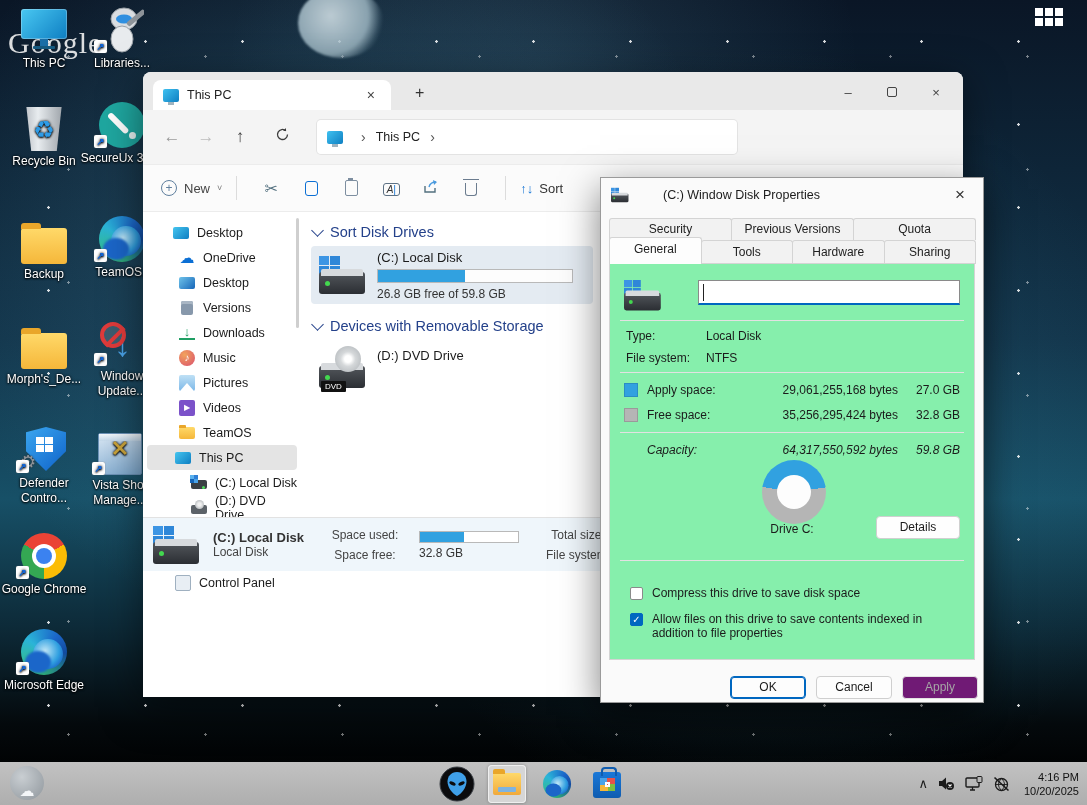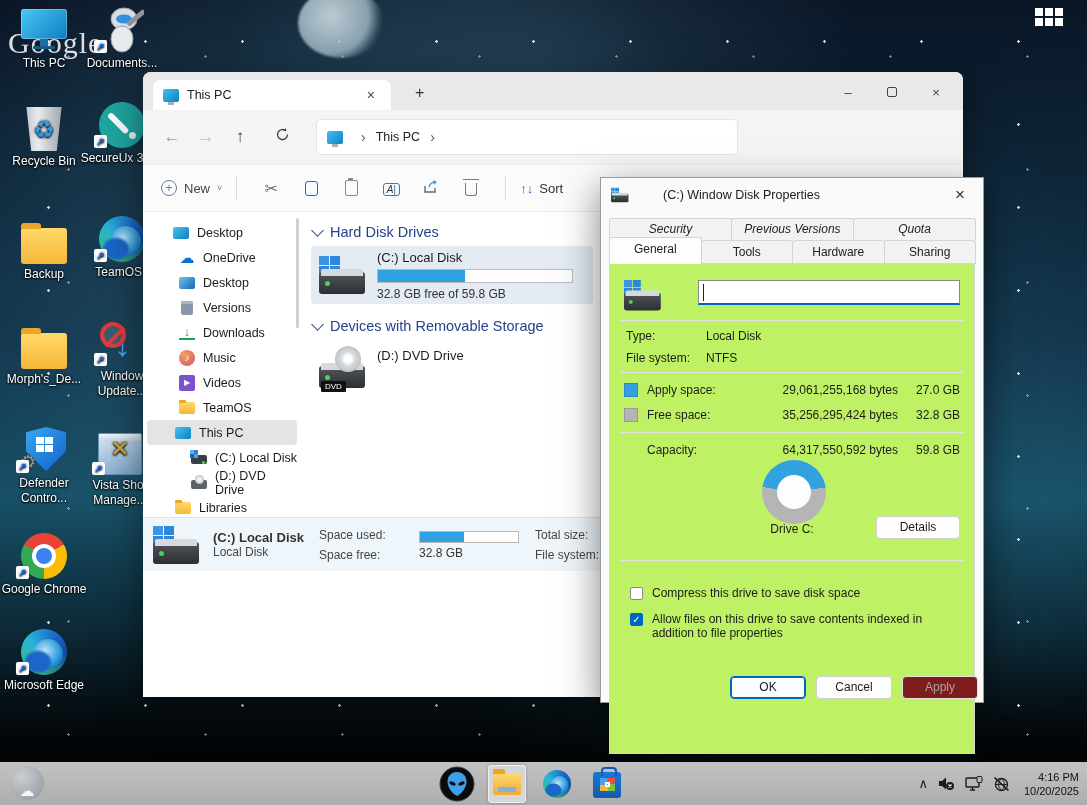--- a/index.html
+++ b/index.html
@@ -175,45 +175,45 @@
   .dbar{width:196px;height:14px;border:1px solid #b9b9b9;background:#fdfdfd;margin:4px 0;}
   .dbar i{display:block;height:100%;background:#31a1e0;}
   .dfree{font-size:12px;color:#333;}
 
   #detailspane{position:absolute;left:0;right:0;bottom:36px;height:54px;background:#eff6fb;border-top:1px solid #e2e2e2;
     display:flex;align-items:center;font-size:12px;color:#333;}
   #dp-icon{margin-left:10px;}
   #dp-name{margin-left:14px;width:100px;}
   #dp-name b{font-size:13px;font-weight:bold;display:block;}
   #dp-name span{color:#444;}
-  .dp-col{margin-left:6px;width:92px;text-align:left;color:#444;}
+  .dp-col{margin-left:6px;width:92px;text-align:center;color:#444;}
   .dp-col div{height:20px;line-height:20px;}
   .dp-val{width:110px;text-align:left;margin-left:8px;}
   .dp-val .bar{width:100px;height:12px;border:1px solid #b9b9b9;background:#fff;margin-top:4px;}
   .dp-val .bar i{display:block;height:100%;background:#31a1e0;}
   .dp-val div{height:20px;line-height:20px;}
 
   #statusbar{position:absolute;left:0;right:0;bottom:0;height:36px;background:#fff;border-top:1px solid #e6e6e6;
     display:flex;align-items:center;font-size:12px;color:#333;}
   #statusbar .s-item{padding:0 14px;border-right:1px solid #d9d9d9;height:18px;line-height:18px;}
 
   
   #propdlg{position:absolute;left:600px;top:177px;width:384px;height:526px;background:#fafafa;
     border:1px solid #9a9a9a;border-radius:0;box-shadow:0 12px 36px rgba(0,0,0,.5);z-index:20;font-size:12px;color:#1b1b1b;}
   #dlg-title{position:absolute;top:0;left:0;right:0;height:34px;display:flex;align-items:center;padding:0 10px;font-size:12.5px;}
   #dlg-title .hddmini{transform:scale(.38);transform-origin:left center;width:18px;}
   #dlg-close{margin-left:auto;font-size:17px;color:#333;padding:0 8px;}
   .tabrow{position:absolute;left:8px;right:8px;display:flex;}
-  #tabrow1{top:40px;height:22px;font-style:italic;}
+  #tabrow1{top:40px;height:22px;}
   #tabrow2{top:62px;height:24px;}
   .dtab{flex:1;border:1px solid #d4d4d4;border-bottom:none;background:#f2f2f2;text-align:center;
     line-height:21px;border-radius:3px 3px 0 0;margin-right:-1px;color:#222;}
   #tabrow2 .dtab{line-height:23px;}
   .dtab.active{background:#fdfdfd;position:relative;z-index:2;margin-top:-3px;line-height:27px;font-size:12px;}
-  #dlg-panel{position:absolute;left:8px;right:8px;top:85px;height:491px;background:#bef264;border:1px solid #d4d4d4;}
+  #dlg-panel{position:absolute;left:8px;right:8px;top:85px;height:397px;background:#86efac;border:1px solid #d4d4d4;}
   .hddbig{transform:scale(.8);transform-origin:left top;}
   #vol-input{position:absolute;left:88px;top:16px;width:262px;height:25px;background:#fff;border:1px solid #8a8a8a;
     border-bottom:2px solid #0067c0;}
   #vol-input i{position:absolute;left:4px;top:3px;width:1px;height:17px;background:#222;}
   .dsep{position:absolute;left:10px;right:10px;height:1px;background:#e2e2e2;}
   .drow{position:absolute;left:16px;right:14px;height:16px;display:flex;align-items:center;}
   .dlab{width:72px;}
   .dval{margin-left:8px;}
   .swatch{width:14px;height:14px;margin-right:9px;border:1px solid #999;}
   .sp-label{width:82px;}
@@ -225,21 +225,21 @@
   #details-btn{position:absolute;right:14px;top:252px;width:84px;height:23px;background:#fefefe;border:1px solid #d0d0d0;
     border-radius:4px;text-align:center;line-height:21px;}
   .cbrow{position:absolute;left:20px;right:12px;display:flex;gap:9px;line-height:14px;}
   .cbox{width:13px;height:13px;border:1px solid #8a8a8a;border-radius:2px;background:#fff;flex:0 0 13px;margin-top:1px;
     color:#fff;font-size:10px;line-height:12px;text-align:center;}
   .cbox.checked{background:#0067c0;border-color:#0067c0;}
   .dbtn{position:absolute;top:498px;width:76px;height:23px;background:#fdfdfd;border:1px solid #cfcfcf;border-radius:4px;
     text-align:center;line-height:21px;}
   #btn-ok{left:129px;border:1px solid #0067c0;box-shadow:0 0 0 1px #0067c0 inset;}
   #btn-cancel{left:215px;}
-  #btn-apply{left:301px;color:#a5a5a5;background:#7f1d1d;border-color:#e2e2e2;}
+  #btn-apply{left:301px;color:#a5a5a5;background:#701a75;border-color:#e2e2e2;}
 
   
   #taskbar{position:absolute;left:0;bottom:0;width:100%;height:43px;background:linear-gradient(#c2c2c2,#aeaeae);z-index:30;
     display:flex;align-items:center;}
   #tb-weather{position:absolute;left:10px;top:4px;width:34px;height:34px;border-radius:50%;
     background:radial-gradient(circle at 35% 32%,#c9ced2,#8f969c);display:flex;align-items:flex-end;justify-content:center;
     color:#f4f6f8;font-size:15px;}
   #tb-center{position:absolute;left:438px;top:0;height:43px;display:flex;align-items:center;gap:12px;}
   .tbtn{width:38px;height:38px;display:flex;align-items:center;justify-content:center;border-radius:4px;}
   .tbtn.active{background:#d6d6d6;box-shadow:0 0 0 1px #efefef inset,0 0 3px rgba(0,0,0,.3);}
@@ -285,21 +285,21 @@
   <div class="dicon" style="left:78px;top:5px;">
     <div class="ia">
       <svg class="ic-robot" viewBox="0 0 44 46">
         <ellipse cx="24" cy="12" rx="13" ry="11" fill="#d9dde1" stroke="#9aa0a6"></ellipse>
         <ellipse cx="24" cy="12" rx="8" ry="4.5" fill="#2f8fe0"></ellipse>
         <ellipse cx="22" cy="32" rx="11" ry="13" fill="#e8ebee" stroke="#9aa0a6"></ellipse>
         <rect x="26" y="16" width="22" height="5" rx="2" transform="rotate(-40 26 16)" fill="#8d9399"></rect>
       </svg>
       <span class="sc-badge">↗</span>
     </div>
-    <div>Documents...</div>
+    <div>Libraries...</div>
   </div>
   <div class="dicon" style="left:0px;top:103px;">
     <div class="ia">
         <div class="ic-bin">♻</div>
       </div>
     <div>Recycle Bin</div>
   </div>
   <div class="dicon" style="left:78px;top:100px;">
     <div class="ia">
         <div class="ic-sux"></div>
@@ -459,20 +459,24 @@
           </div>
         <div class="srow lvl2" style="padding-left:32px;">
             <span class="si si-dl">↓</span>
             <span>Downloads</span>
           </div>
         <div class="srow lvl2" style="padding-left:32px;">
             <span class="si si-music">♪</span>
             <span>Music</span>
           </div>
         <div class="srow lvl2" style="padding-left:32px;">
+            <span class="si si-pic"></span>
+            <span>Pictures</span>
+          </div>
+        <div class="srow lvl2" style="padding-left:32px;">
             <span class="si si-vid">▶</span>
             <span>Videos</span>
           </div>
         <div class="srow" style="padding-left:32px;">
             <span class="si si-fold"></span>
             <span>TeamOS</span>
           </div>
         <div class="srow sel" style="padding-left:28px;">
             <span class="si si-mon"></span>
             <span>This PC</span>
@@ -501,40 +505,40 @@
               <i></i>
             </span>
             <span>Control Panel</span>
           </div>
         <div class="sscroll"></div>
       </div>
 
       <div id="content">
         <div class="grp-head">
           <span class="gchev"></span>
-          <span>Hard Disk Drives</span>
+          <span>Sort Disk Drives</span>
         </div>
         <div class="drive-item sel">
           <div class="hdd">
             <div class="win">
                 <i></i>
                 <i></i>
                 <i></i>
                 <i></i>
               </div>
               <div class="body"></div>
               <div class="top"></div>
               <div class="led"></div>
           </div>
           <div>
             <div class="ditxt">(C:) Local Disk</div>
             <div class="dbar">
                 <i style="width: 45%;"></i>
               </div>
-            <div class="dfree">32.8 GB free of 59.8 GB</div>
+            <div class="dfree">26.8 GB free of 59.8 GB</div>
           </div>
         </div>
         <div class="grp-head" style="margin-top:14px;">
           <span class="gchev"></span>
           <span>Devices with Removable Storage</span>
         </div>
         <div class="drive-item" style="margin-top:6px;">
           <div class="hdd dvddrv noflag">
             <div class="body"></div>
               <div class="top"></div>
@@ -639,21 +643,21 @@
         <span class="sp-bytes">29,061,255,168 bytes</span>
         <span class="sp-gb">27.0 GB</span>
       </div>
       <div class="drow" style="top:143px;left:14px;">
         <span class="swatch" style="background:#b5b5b5;border-color:#9a9a9a;"></span>
         <span class="sp-label">Free space:</span>
         <span class="sp-bytes">35,256,295,424 bytes</span>
         <span class="sp-gb">32.8 GB</span>
       </div>
       <div class="dsep" style="top:168px;"></div>
-      <div class="drow" style="top:178px;left:14px;">
+      <div class="drow" style="top:178px;left:14px;font-style:italic;">
         <span class="swatch" style="visibility:hidden;"></span>
         <span class="sp-label">Capacity:</span>
         <span class="sp-bytes">64,317,550,592 bytes</span>
         <span class="sp-gb">59.8 GB</span>
       </div>
       <div id="donut" style="background: conic-gradient(from 279deg, rgb(49, 161, 224) 0deg, rgb(49, 161, 224) 162.72deg, rgb(181, 181, 181) 162.72deg, rgb(181, 181, 181) 360deg);"></div>
       <div id="drivec-label">Drive C:</div>
       <div id="details-btn">Details</div>
       <div class="dsep" style="top:296px;"></div>
       <div class="cbrow" style="top:322px;">

